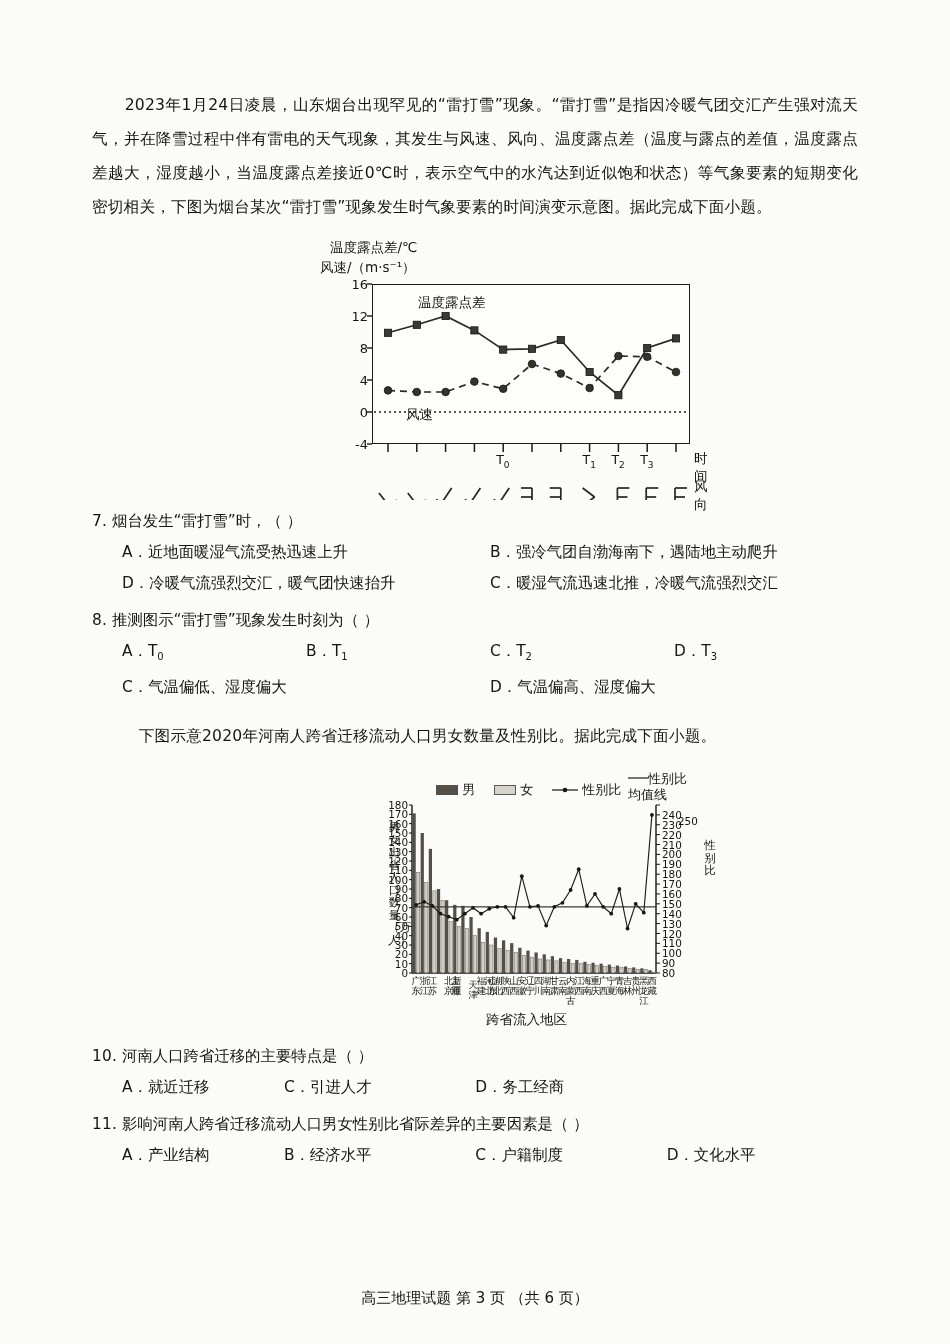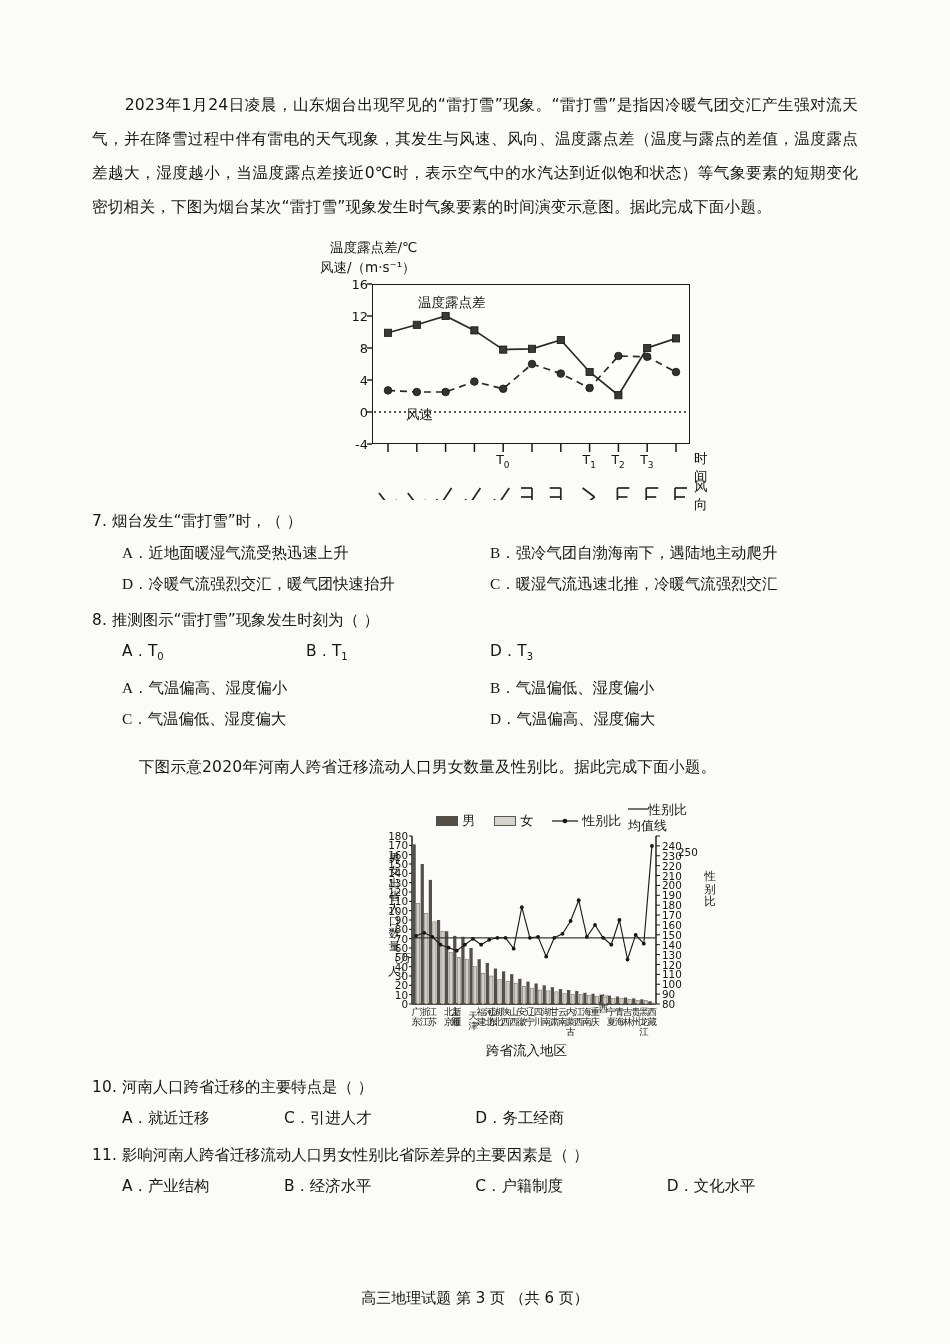--- a/index.html
+++ b/index.html
@@ -26,21 +26,21 @@
   .para.indent2 { text-indent: 3.0em; }
 
   
   .qline {
     font-size: 15.4px;
     line-height: 31px;
     margin-top: 6px;
   }
   .qnum { letter-spacing: .2px; }
   .opts { display:flex; margin-left: 30px; line-height: 31px; font-size: 15.4px; }
-  .opts.two > div { width: 50%; font-family: Liberation Serif, serif; }
+  .opts.two > div { width: 50%; }
   .opts.four > div { width: 25%; }
   .opts.four.wide > div:nth-child(1){ width:22%; }
   .opts.four.wide > div:nth-child(2){ width:26%; }
   .opts.four.wide > div:nth-child(3){ width:26%; }
   sub { font-size: 10px; }
 
   
   #fig1 { position: relative; width: 400px; height: 262px; margin: 14px 0 0 228px; }
   .f1-axis-title { font-size: 13.5px; line-height: 19px; white-space: nowrap; }
   #fig1 .plotwrap { position:absolute; left: 52px; top: 46px; width: 318px; height: 160px;
@@ -219,29 +219,26 @@
         <div>C．暖湿气流迅速北推，冷暖气流强烈交汇</div>
       </div>
   </div>
 
   <div>
     <div class="qline"><span class="qnum">8.</span>
       <span>推测图示“雷打雪”现象发生时刻为（  ）</span></div>
     <div class="opts four">
       <div><span>A．T</span><sub>0</sub></div>
       <div><span>B．T</span><sub>1</sub></div>
+      <div><span>C．T</span><sub>2</sub></div>
       <div><span>D．T</span><sub>3</sub></div>
     </div>
   </div>
 
   <div>
-    <div class="opts two">
-        <div>A．气温偏高、湿度偏小</div>
-        <div>B．气温偏低、湿度偏小</div>
-      </div>
     <div class="opts two">
         <div>C．气温偏低、湿度偏大</div>
         <div>D．气温偏高、湿度偏大</div>
       </div>
   </div>
 
   <div class="para indent2" style="margin-top:16px;">下图示意2020年河南人跨省迁移流动人口男女数量及性别比。据此完成下面小题。</div>
 
   <div id="fig2">
     <svg id="f2svg" width="420" height="268">
@@ -436,21 +433,21 @@
         <div class="prov" style="left: 163.3px; top: 209px;">安徽</div>
         <div class="prov" style="left: 171.433px; top: 209px;">辽宁</div>
         <div class="prov" style="left: 179.567px; top: 209px;">四川</div>
         <div class="prov" style="left: 187.7px; top: 209px;">湖南</div>
         <div class="prov" style="left: 195.833px; top: 209px;">甘肃</div>
         <div class="prov" style="left: 203.967px; top: 209px;">云南</div>
         <div class="prov" style="left: 212.1px; top: 209px;">内蒙古</div>
         <div class="prov" style="left: 220.233px; top: 209px;">江西</div>
         <div class="prov" style="left: 228.367px; top: 209px;">海南</div>
         <div class="prov" style="left: 236.5px; top: 209px;">重庆</div>
-        <div class="prov" style="left: 244.633px; top: 196px;">广西</div>
+        <div class="prov" style="left: 244.633px; top: 209px;">广西</div>
         <div class="prov" style="left: 252.767px; top: 209px;">宁夏</div>
         <div class="prov" style="left: 260.9px; top: 209px;">青海</div>
         <div class="prov" style="left: 269.033px; top: 209px;">吉林</div>
         <div class="prov" style="left: 277.167px; top: 209px;">贵州</div>
         <div class="prov" style="left: 285.3px; top: 209px;">黑龙江</div>
         <div class="prov" style="left: 293.433px; top: 209px;">西藏</div>
       </div>
 
     <div class="vlabel" style="left:34px;top:54px;">男女出省人口数量（万人）</div>
     <div class="vlabel" style="left:350px;top:72px;width:12px;">性别比</div>

